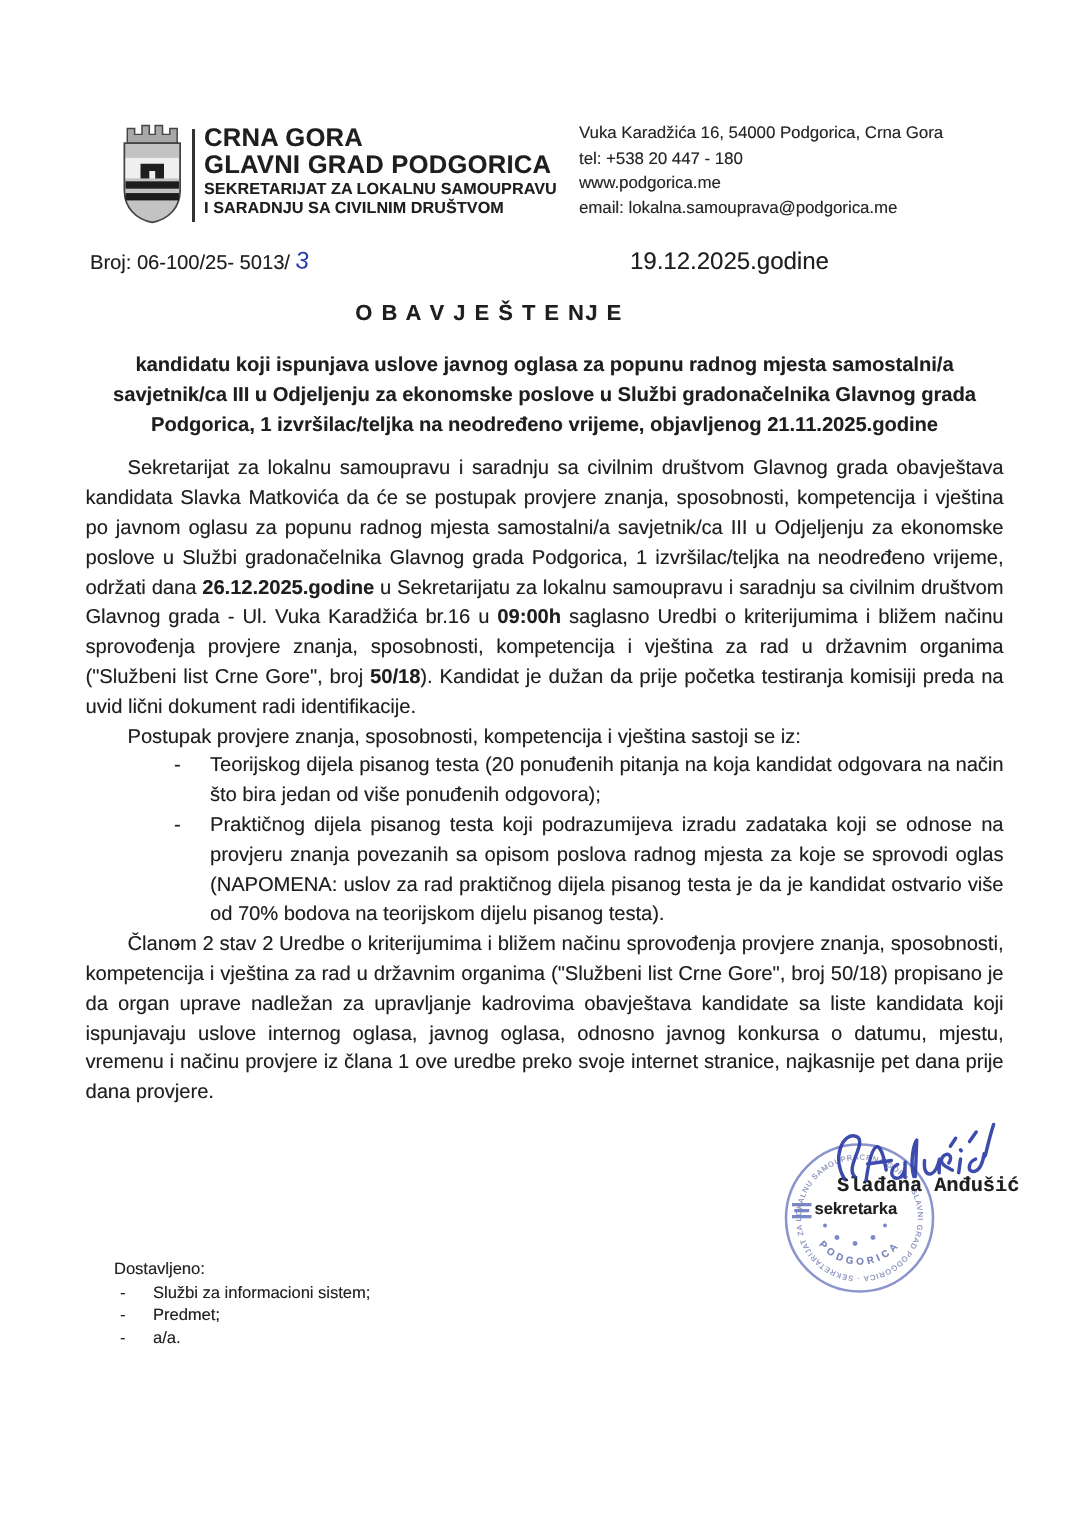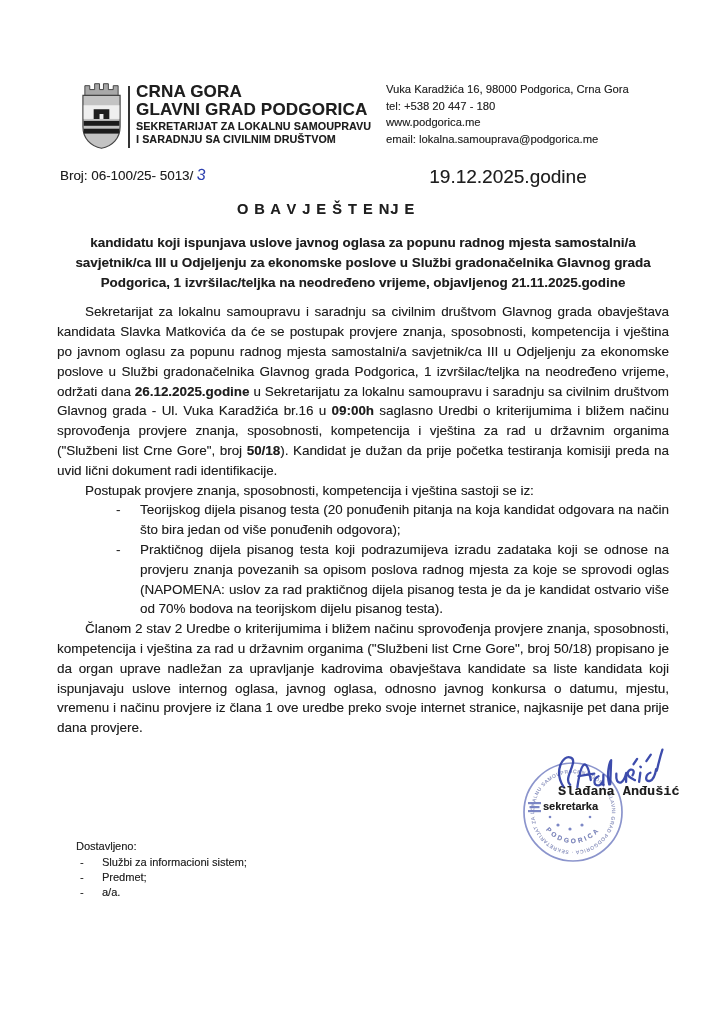--- a/index.html
+++ b/index.html
@@ -11,21 +11,21 @@
   
   .coat{position:absolute;left:79px;top:81px;width:45px;height:70px;}
   .logo-divider{position:absolute;left:128px;top:86px;width:2px;height:62px;background:#333;}
   .org{position:absolute;left:136px;top:84px;}
   .org-a{font-size:17px;font-weight:700;line-height:15px;margin-bottom:3px;letter-spacing:.2px;}
   .org-b{font-size:10.7px;font-weight:700;line-height:12.6px;letter-spacing:.1px;}
   .contact{position:absolute;left:386px;top:81px;font-size:11.2px;line-height:16.6px;color:#262626;}
   
   .ref{position:absolute;left:60px;top:166px;font-size:13.4px;}
   .hand{color:#2c3fae;font-size:16px;display:inline-block;transform:rotate(8deg);margin-left:4px;text-shadow:none;}
-  .date{position:absolute;left:399px;top:166px;width:218px;text-align:center;font-size:19px;}
+  .date{position:absolute;left:420px;top:166px;width:218px;text-align:left;font-size:16px;}
   
   .title{position:absolute;left:20px;top:201px;width:612px;text-align:center;font-size:14.6px;font-weight:700;letter-spacing:1px;}
   
   .column{position:absolute;left:57px;top:233px;width:612px;font-size:13.4px;line-height:19.8px;z-index:2;}
   .subtitle{margin:0;font-weight:700;text-align:center;}
   .para{margin:0;text-align:justify;text-indent:28px;}
   .p1{margin-top:10px;}
   .li{position:relative;padding-left:83px;text-align:justify;}
   .dash{position:absolute;left:59px;top:0;}
   
@@ -57,21 +57,21 @@
   <div class="logo-divider"></div>
 
   <div class="org">
     <div class="org-a">CRNA GORA</div>
     <div class="org-a">GLAVNI GRAD PODGORICA</div>
     <div class="org-b">SEKRETARIJAT ZA LOKALNU SAMOUPRAVU</div>
     <div class="org-b">I SARADNJU SA CIVILNIM DRUŠTVOM</div>
   </div>
 
   <div class="contact">
-    <div>Vuka Karadžića 16, 98000 Podgorica, Crna Gora</div>
+    <div>Vuka Karadžića 16, 54000 Podgorica, Crna Gora</div>
     <div>tel: +538 20 447 - 180</div>
     <div>www.podgorica.me</div>
     <div>email: lokalna.samouprava@podgorica.me</div>
   </div>
 
   <div class="ref">
     <span>Broj: 06-100/25- 5013/</span><span class="hand">3</span>
   </div>
   <div class="date">19.12.2025.godine</div>
 

